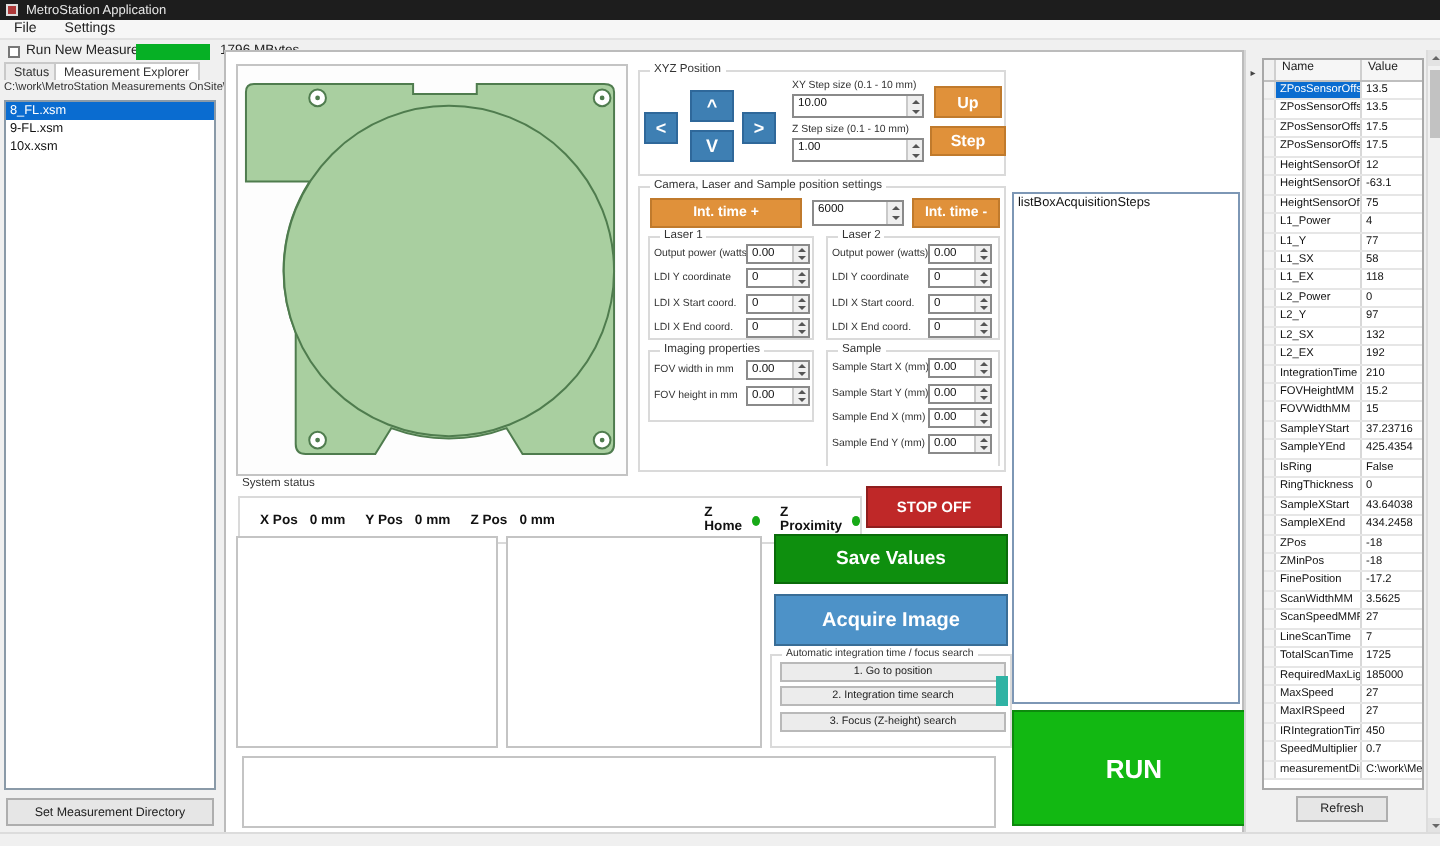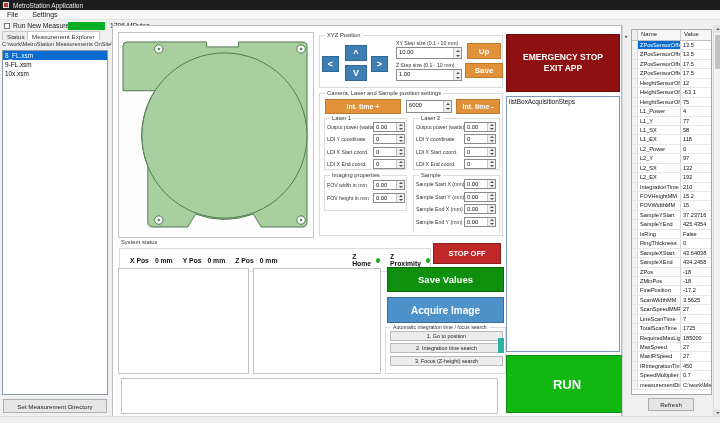--- a/index.html
+++ b/index.html
@@ -168,21 +168,21 @@
       <div class="numabs" style="left:76px;top:33px;width:66px;height:12px;">
         <div class="num">
             <span class="nval">1.00</span>
             <span class="spn">
               <b class="u"></b>
               <b class="d"></b>
             </span>
           </div>
       </div>
       <button class="orangebtn" style="left:147px;top:7px;width:34px;height:16px;font-size:8px;">Up</button>
-      <button class="orangebtn" style="left:145px;top:27px;width:38px;height:15px;font-size:8px;">Save</button>
+      <button class="orangebtn" style="left:145px;top:27px;width:38px;height:15px;font-size:8px;">Step</button>
     </div>
 
     <div class="grp" style="left:206px;top:67px;width:184px;height:143px;">
       <span class="glab">Camera, Laser and Sample position settings</span>
 
       <button class="orangebtn" style="left:5px;top:5px;width:76px;height:15px;font-size:7px;">Int. time +</button>
       <div class="numabs" style="left:86px;top:6px;width:46px;height:13px;">
         <div class="num">
             <span class="nval">6000</span>
             <span class="spn">
@@ -448,24 +448,20 @@
 
           <button class="stepbtn" style="position:relative;display:block;margin-top:2.6px;">2. Integration time search</button>
 
           <button class="stepbtn" style="position:relative;display:block;margin-top:2.6px;">3. Focus (Z-height) search</button>
         </div>
     </div>
 
     <div class="whitebox" style="left:8px;top:352px;width:377px;height:36px;"></div>
     <div class="tealbit"></div>
 
-    <button class="bigbtn" style="left:393px;top:8px;width:114px;height:58px;background:var(--emergency);font-size:8.5px;line-height:1.3;">
-      <span>EMERGENCY STOP</span>
-      <span>EXIT APP</span>
-    </button>
     <div class="listboxa" style="left:393px;top:70px;width:114px;height:256px;">
       <div class="lbtext">listBoxAcquisitionSteps</div>
     </div>
     <button class="bigbtn" style="left:393px;top:329px;width:122px;height:58px;background:var(--run);font-size:13px;">RUN</button>
   </div>
 
   <div class="splitter">
     <span class="splitarrow">▸</span>
   </div>
 

